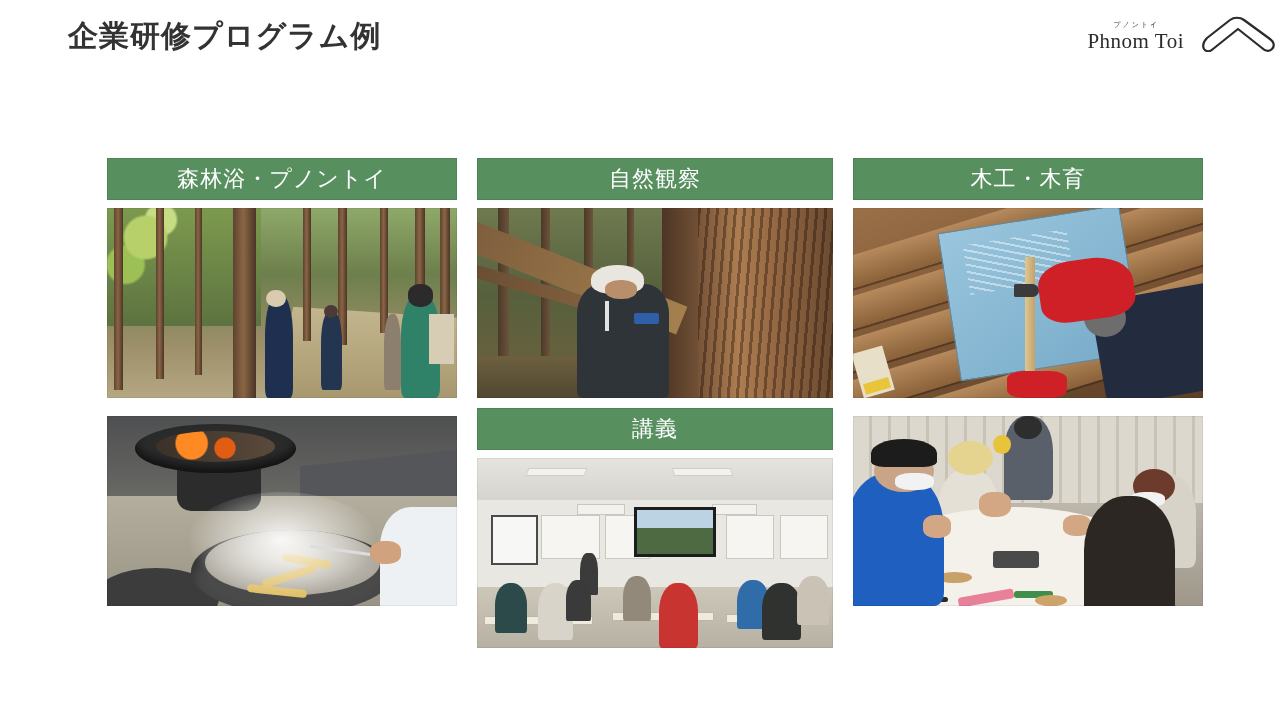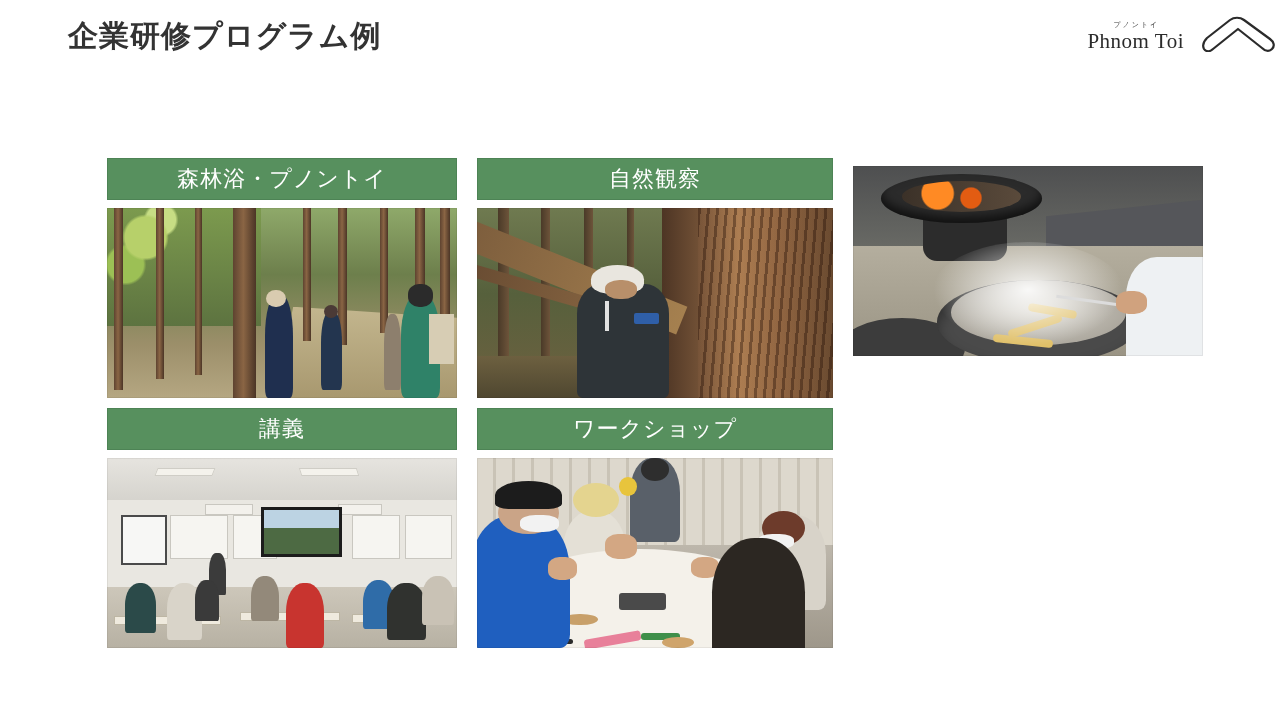--- a/index.html
+++ b/index.html
@@ -311,20 +311,41 @@
           <div class="worker"></div>
             <div class="helmet"></div>
             <div class="face"></div>
           <div class="cord"></div>
             <div class="tool"></div>
         </div>
         <div class="photo-shade"></div>
       </div>
     </div>
 
+    <div class="card">
+      <div class="card-head">木工・木育</div>
+      <div class="card-photo">
+        <div class="scene p-wood">
+          <div class="plank w1"></div>
+            <div class="plank w2"></div>
+            <div class="plank w3"></div>
+          <div class="plank w4"></div>
+            <div class="plank w5"></div>
+          <div class="tag"></div>
+          <div class="board"></div>
+          <div class="chisel"></div>
+            <div class="blade"></div>
+          <div class="sleeve"></div>
+            <div class="wheel"></div>
+          <div class="glove"></div>
+            <div class="glove2"></div>
+        </div>
+        <div class="photo-shade"></div>
+      </div>
+    </div>
 
     <div class="card">
       <div class="card-photo">
         <div class="scene p-fire">
           <div class="asph"></div>
             <div class="asph2"></div>
             <div class="grnd"></div>
           <div class="legs"></div>
             <div class="firepit"></div>
             <div class="coal"></div>
@@ -373,21 +394,20 @@
           <div class="st s5"></div>
             <div class="st s6"></div>
             <div class="st s7"></div>
             <div class="st s8"></div>
         </div>
         <div class="photo-shade"></div>
       </div>
     </div>
 
     <div class="card">
-      <div class="card-head">ワークショップ</div>
       <div class="card-photo">
         <div class="scene p-shop">
           <div class="backwall"></div>
           <div class="p pc"></div>
             <div class="pchead"></div>
             <div class="flower"></div>
           <div class="p pb"></div>
             <div class="pbhead"></div>
           <div class="p pd"></div>
             <div class="pdhead"></div>

